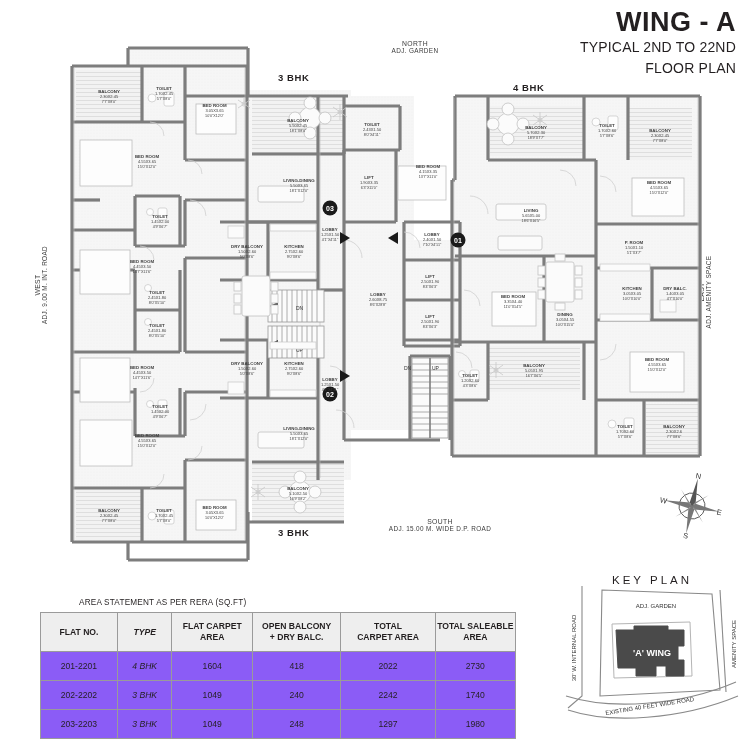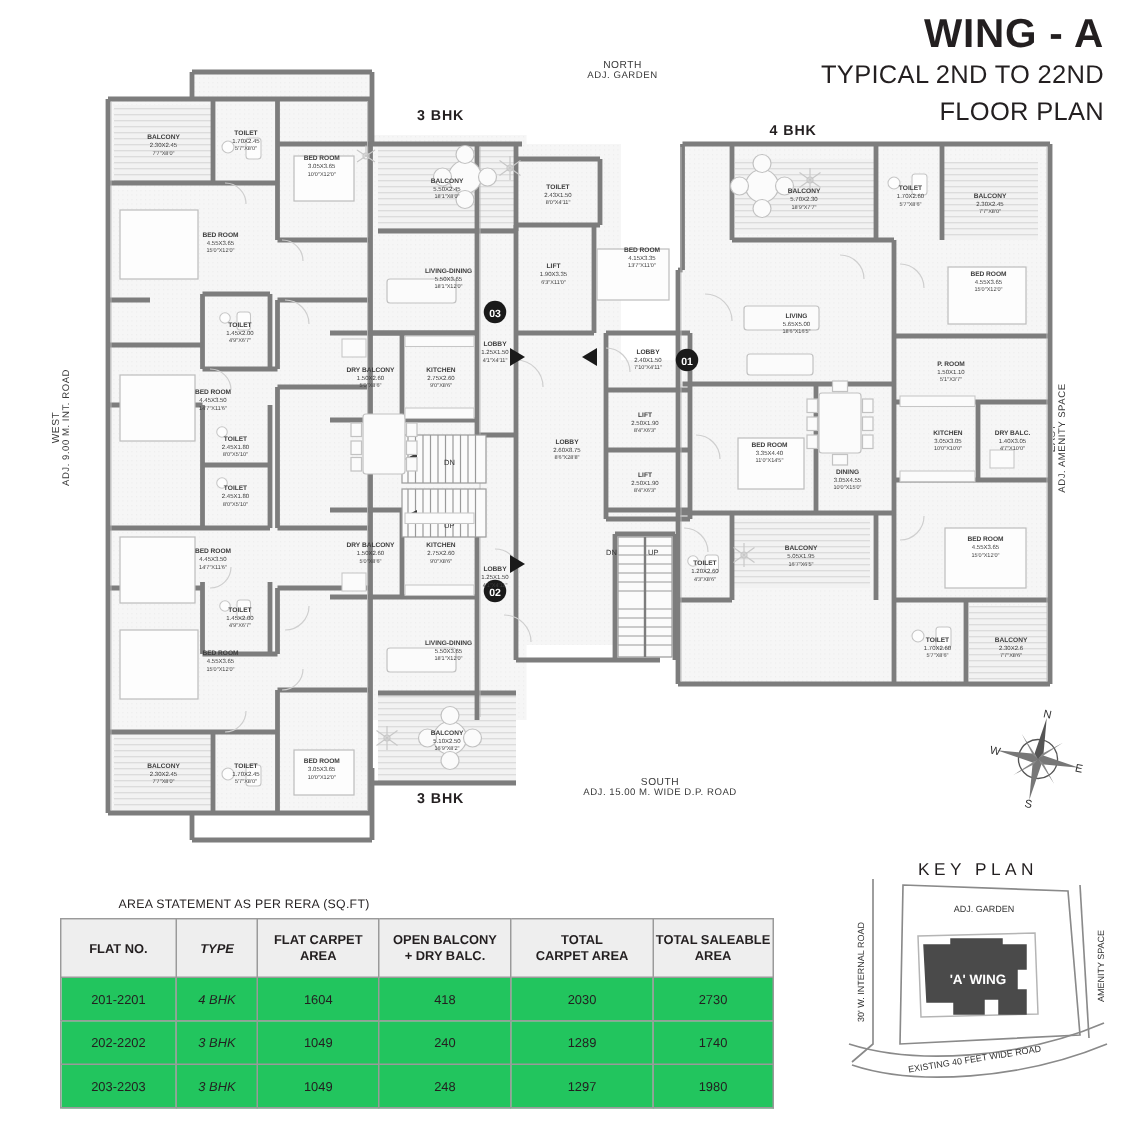--- a/index.html
+++ b/index.html
@@ -9,21 +9,21 @@
     font-family:"Liberation Sans", sans-serif;
     color:#231f20;
     position:relative;
     overflow:hidden;
   }
   .page{position:absolute;inset:0;}
 
   
   .title-block{position:absolute;right:14px;top:8px;text-align:right;}
   .wing-title{font-size:27px;font-weight:bold;letter-spacing:.5px;line-height:1.05;}
-  .wing-sub{font-size:17px;font-weight:normal;line-height:1.25;margin-top:3px;letter-spacing:.2px;}
+  .wing-sub{font-size:14px;font-weight:normal;line-height:1.25;margin-top:3px;letter-spacing:.2px;}
 
   
   .edge-lbl{position:absolute;font-size:6.6px;letter-spacing:.35px;text-align:center;color:#3a3a3a;}
   .edge-lbl .l1{font-size:6.8px;}
   .edge-lbl .l2{font-size:6.4px;}
   .rot-l{transform:rotate(-90deg);transform-origin:center center;white-space:nowrap;}
   .rot-r{transform:rotate(-90deg);transform-origin:center center;white-space:nowrap;}
 
   .bhk-lbl{position:absolute;font-size:9.5px;font-weight:bold;letter-spacing:.6px;}
 
@@ -44,21 +44,21 @@
     font-size:8.6px;
   }
   table.area th,table.area td{
     border:1px solid #9a9a9a;
     text-align:center;vertical-align:middle;
     padding:2px 1px;
   }
   table.area thead th{
     background:#eeeeee;font-weight:bold;height:34px;line-height:1.25;font-size:8.6px;
   }
-  table.area tbody td{height:24px;font-weight:normal;background:#22c55e;}
+  table.area tbody td{height:24px;font-weight:normal;background:#8b5cf6;}
   .c0{width:82px;} .c1{width:56px;font-style:italic;} .c2{width:84px;}
   .c3{width:92px;} .c4{width:100px;} .c5{width:82px;}
 </style>
 </head>
 <body>
 
 <div class="page">
 
   <div class="title-block">
     <div class="wing-title">WING - A</div>
@@ -737,29 +737,29 @@
           <th class="c4">TOTAL<br>CARPET AREA</th>
           <th class="c5">TOTAL SALEABLE<br>AREA</th>
         </tr>
       </thead>
     <tbody id="area-body">
         <tr>
           <td class="c0">201-2201</td>
           <td class="c1">4 BHK</td>
           <td class="c2">1604</td>
           <td class="c3">418</td>
-          <td class="c4">2030</td>
+          <td class="c4">2022</td>
           <td class="c5">2730</td>
         </tr>
         <tr>
           <td class="c0">202-2202</td>
           <td class="c1">3 BHK</td>
           <td class="c2">1049</td>
           <td class="c3">240</td>
-          <td class="c4">1289</td>
+          <td class="c4">2242</td>
           <td class="c5">1740</td>
         </tr>
         <tr>
           <td class="c0">203-2203</td>
           <td class="c1">3 BHK</td>
           <td class="c2">1049</td>
           <td class="c3">248</td>
           <td class="c4">1297</td>
           <td class="c5">1980</td>
         </tr>

